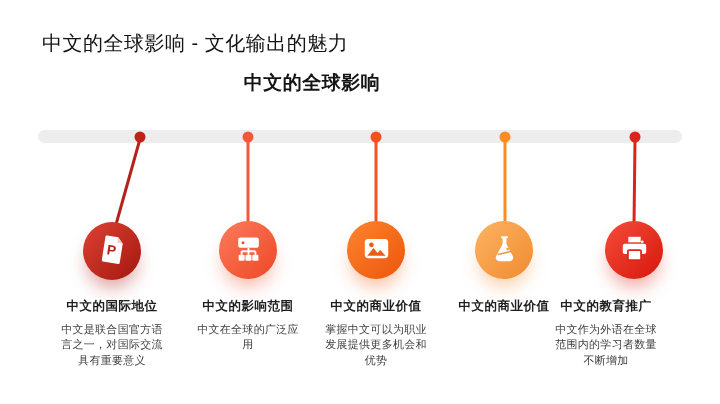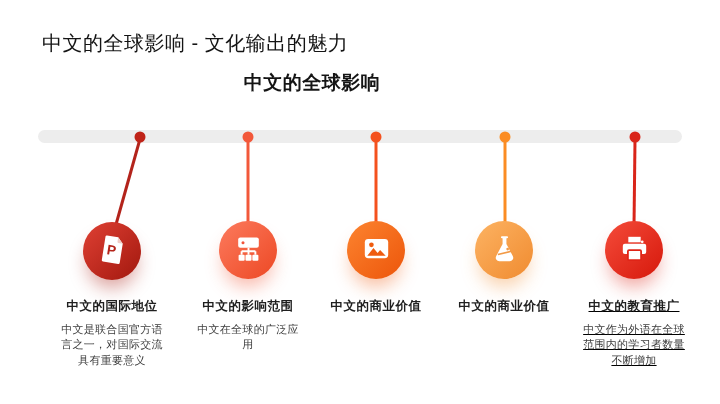--- a/index.html
+++ b/index.html
@@ -32,21 +32,21 @@
   .bubble svg { width:33px; height:33px; }
   .bubble-1 { left:83px;  top:222px; background:linear-gradient(135deg,#d63a2e 15%,#a81c12 90%); box-shadow:0 12px 18px -4px rgba(168,28,18,.40); }
   .bubble-2 { left:219px; top:221px; background:linear-gradient(135deg,#fa7355 15%,#ee4d2a 90%); box-shadow:0 12px 18px -4px rgba(238,77,42,.38); }
   .bubble-3 { left:347px; top:221px; background:linear-gradient(135deg,#fa7d2a 15%,#ee5a0e 90%); box-shadow:0 12px 18px -4px rgba(238,90,14,.38); }
   .bubble-4 { left:475px; top:221px; background:linear-gradient(135deg,#fbad5b 15%,#f18f35 90%); box-shadow:0 12px 18px -4px rgba(241,143,53,.40); }
   .bubble-5 { left:605px; top:221px; background:linear-gradient(135deg,#f04433 15%,#d91d10 90%); box-shadow:0 12px 18px -4px rgba(217,29,16,.38); }
   .col {
     position:absolute; top:298px; width:136px; text-align:center;
   }
   .col-1 { left:44px; }  .col-2 { left:180px; } .col-3 { left:308px; }
-  .col-4 { left:436px; } .col-5 { left:566px;text-decoration:underline; }
+  .col-4 { left:436px; } .col-5 { left:538px; }
   .col h3 {
     font-size:12.5px; font-weight:bold; color:#1f1f1f; margin-bottom:7px;
     letter-spacing:0.5px;
   }
   .col p {
     width:107px; margin:0 auto; font-size:11px; line-height:1.4;
     color:#3d3d3d; letter-spacing:0.3px;
   }
 </style>
 </head>
@@ -131,20 +131,21 @@
   <div class="col col-1">
     <h3>中文的国际地位</h3>
     <p>中文是联合国官方语言之一，对国际交流具有重要意义</p>
   </div>
   <div class="col col-2">
     <h3>中文的影响范围</h3>
     <p>中文在全球的广泛应用</p>
   </div>
   <div class="col col-3">
     <h3>中文的商业价值</h3>
+    <p>掌握中文可以为职业发展提供更多机会和优势</p>
   </div>
   <div class="col col-4">
     <h3>中文的商业价值</h3>
   </div>
   <div class="col col-5">
     <h3>中文的教育推广</h3>
     <p>中文作为外语在全球范围内的学习者数量不断增加</p>
   </div>
 
 </div>

